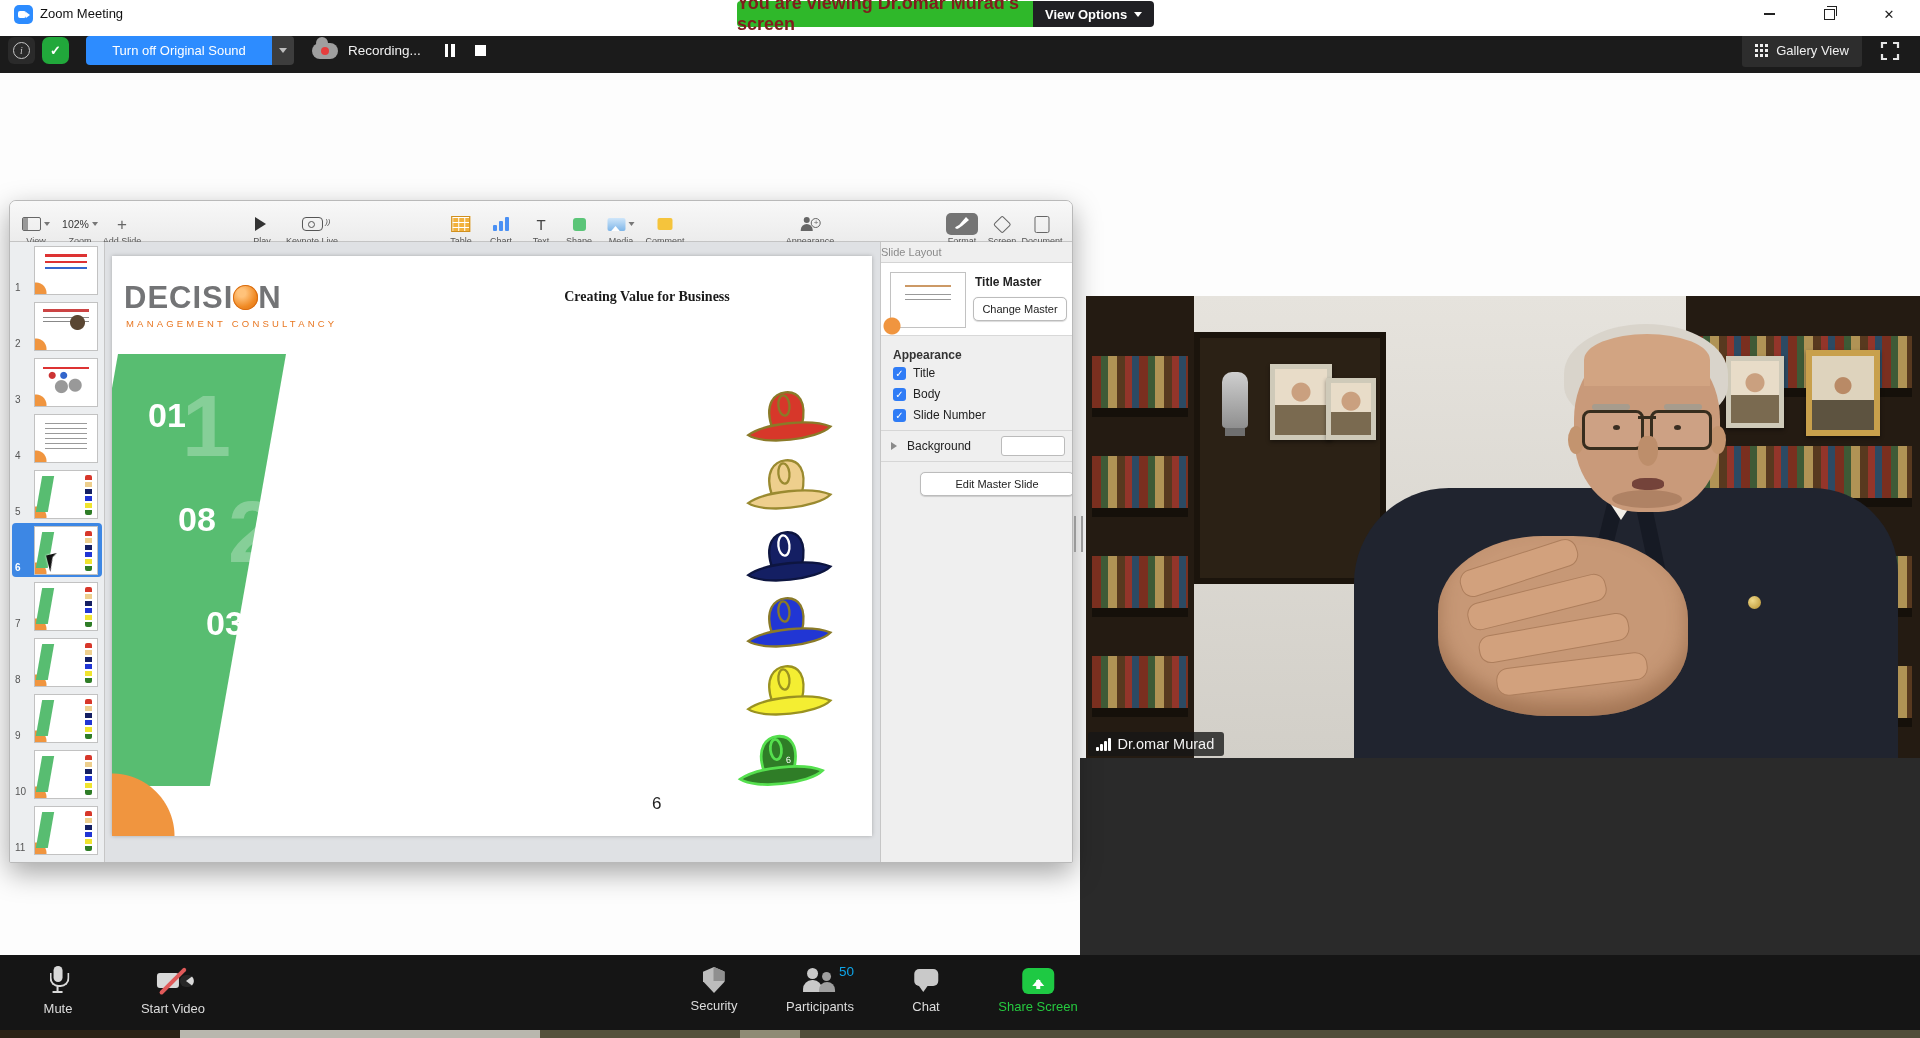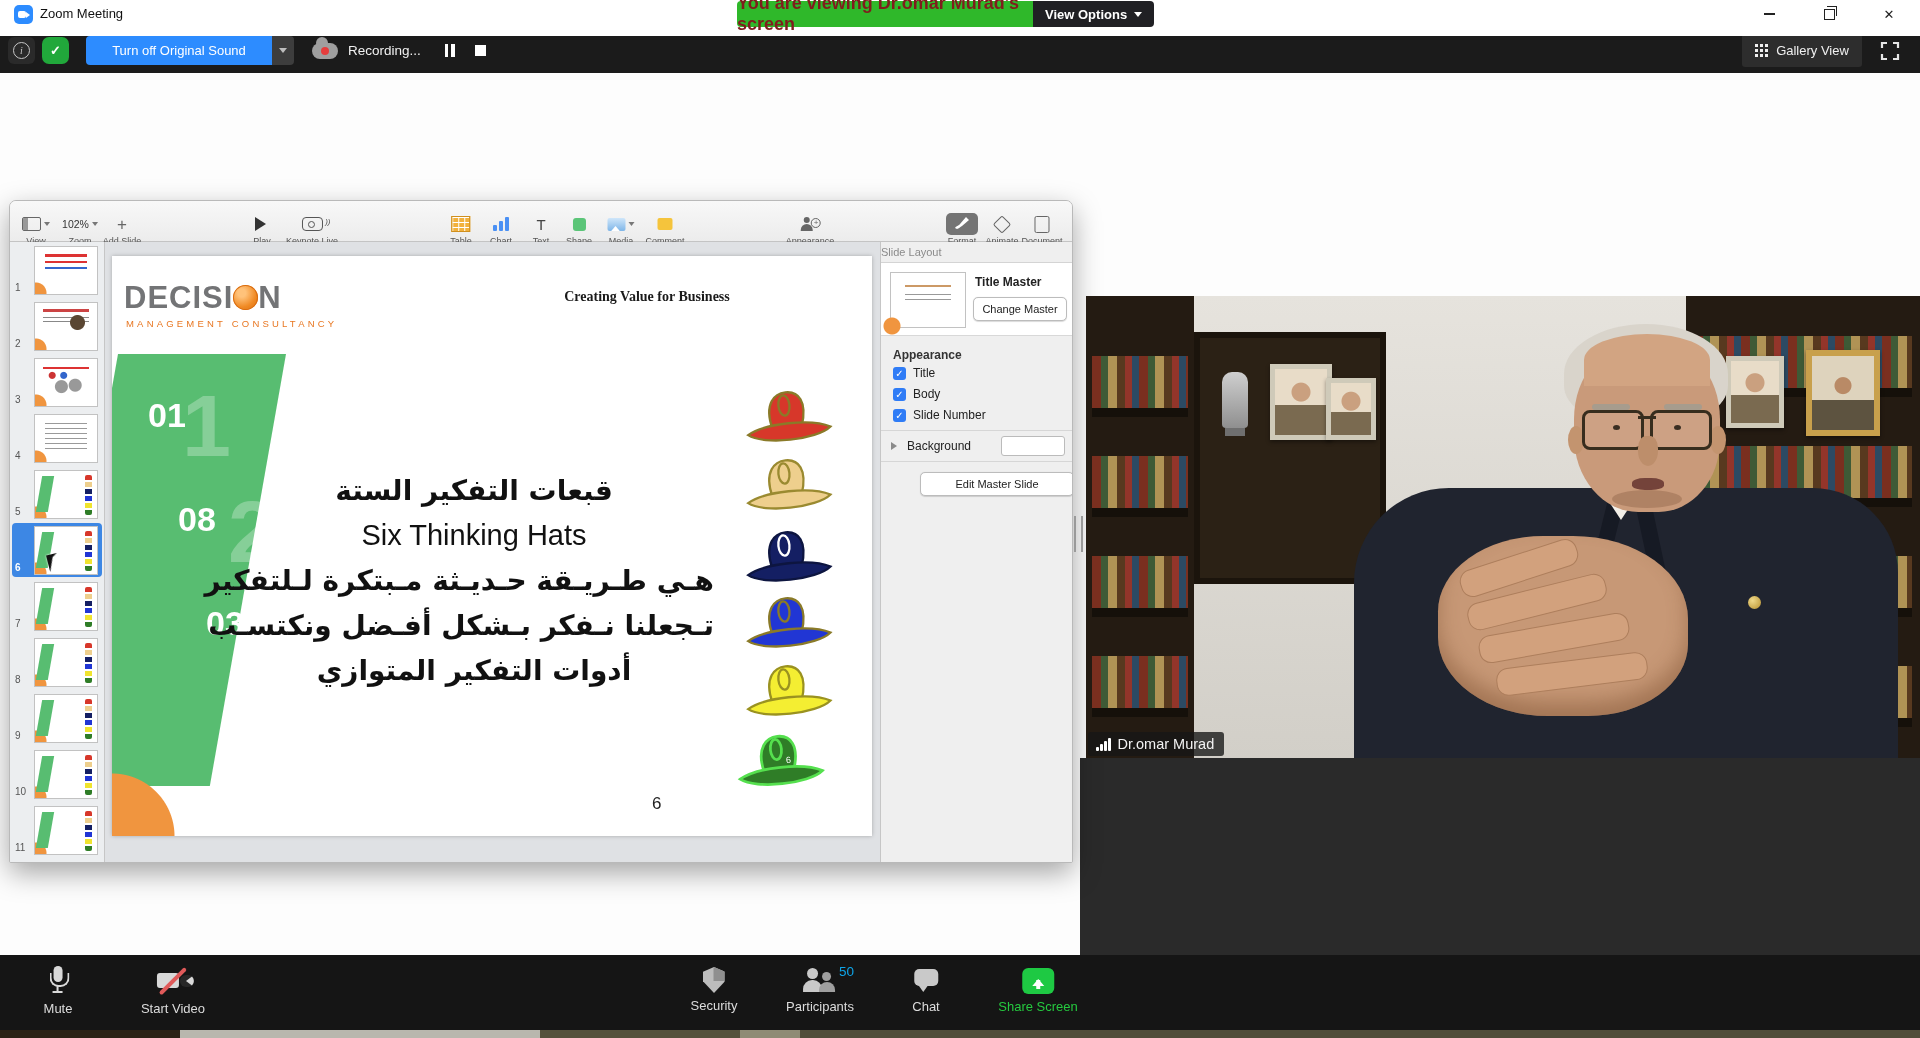--- a/index.html
+++ b/index.html
@@ -411,21 +411,21 @@
                 <path d="M1,12 C3,9 5,10 6,8 L12,1 L15,4 L8,10 C6,11 6,12 3,13 Z" fill="#fff"></path>
               </svg>
         </span>
           </div>
         <div class="klabel">Format</div>
       </div>
       <div class="kn-item" style="left:992px">
         <div class="kicon">
             <i class="ic-animate"></i>
           </div>
-        <div class="klabel">Animate</div>
+        <div class="klabel">Screen</div>
       </div>
       <div class="kn-item" style="left:1032px">
         <div class="kicon">
             <i class="ic-doc"></i>
           </div>
         <div class="klabel">Document</div>
       </div>
     </div>
 
     <div class="kn-rail">
@@ -500,27 +500,20 @@
         <div class="green-band"></div>
         <span class="band-ghost" style="left:70px;top:130px">1</span>
         <span class="band-ghost" style="left:116px;top:236px">2</span>
         <span class="band-ghost" style="left:146px;top:340px">3</span>
         <span class="band-ghost" style="left:176px;top:444px">4</span>
         <span class="band-num" style="left:36px;top:140px">01</span>
         <span class="band-num" style="left:66px;top:244px">08</span>
         <span class="band-num" style="left:94px;top:348px">03</span>
         <span class="band-num" style="left:122px;top:452px">04</span>
 
-        <div class="slide-lines">
-          <div class="sline">قبعات التفكير الستة</div>
-          <div class="sline en">Six Thinking Hats</div>
-          <div class="sline">هـي طـريـقة حـديـثة مـبتكرة لـلتفكير</div>
-          <div class="sline">تـجعلنا نـفكر بـشكل أفـضل ونكتسـب</div>
-          <div class="sline">أدوات التفكير المتوازي</div>
-        </div>
 
         <div class="hat" style="left:630px;top:132px">
           <svg viewBox="0 0 100 64" stroke-width="2.5" stroke="#8a7a28">
             <path d="M32,42 C25,13 39,4 50,4 C64,4 73,16 64,42 Z" fill="#d7372a"></path>
             <path d="M5,46 C25,35 75,35 95,46 C79,59 21,59 5,46 Z" fill="#d7372a"></path>
             <ellipse cx="47" cy="18" rx="6" ry="11" fill="none"></ellipse>
           </svg>
         </div>
         <div class="hat" style="left:630px;top:200px">
           <svg viewBox="0 0 100 64" stroke-width="2.5" stroke="#9a8a30">

